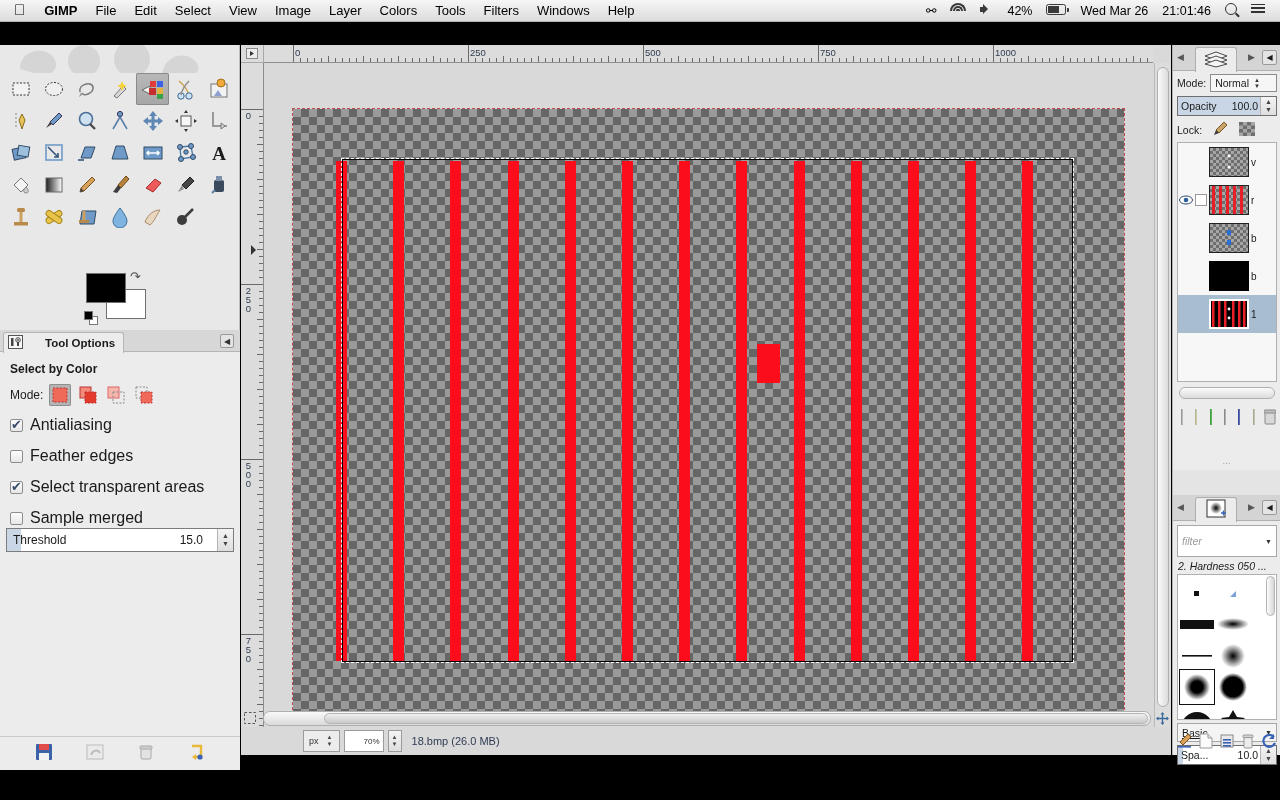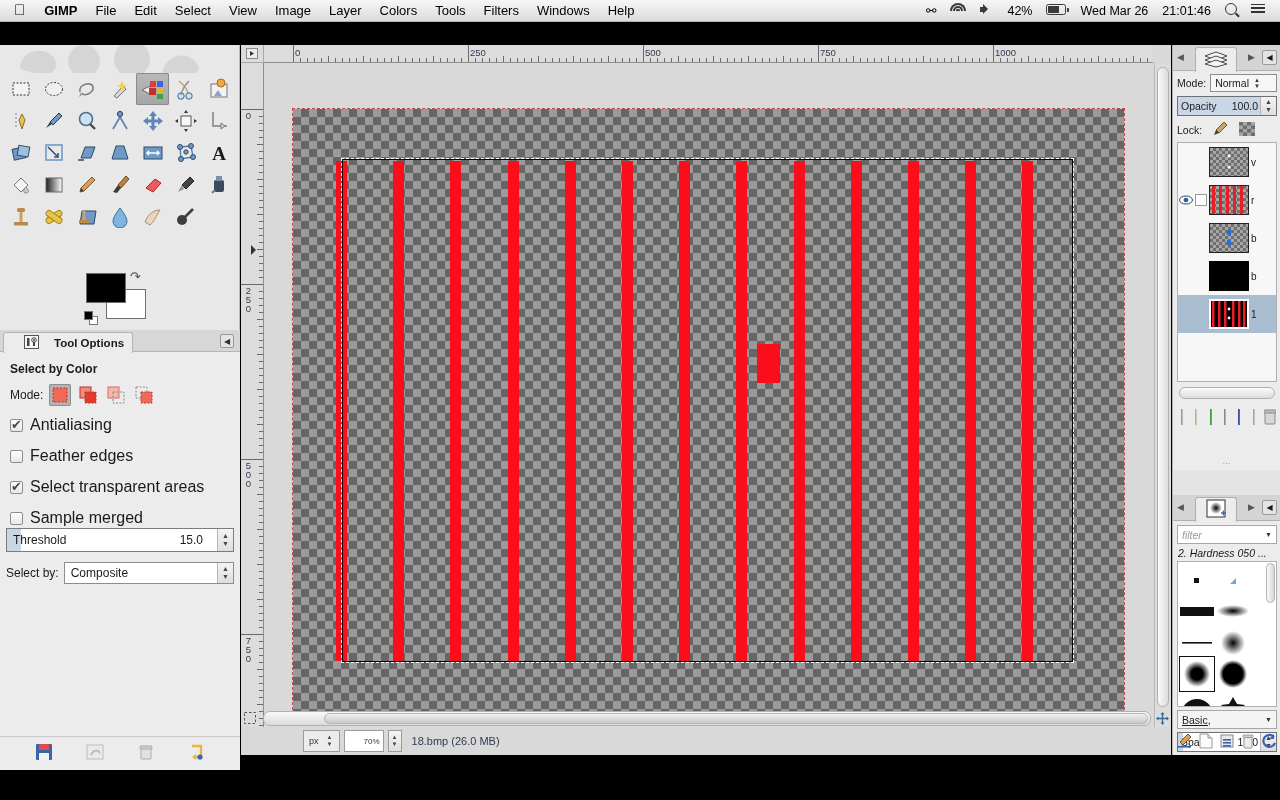--- a/index.html
+++ b/index.html
@@ -76,23 +76,23 @@
   #bgbox{ position:absolute; left:20px; top:16px; width:40px;height:30px; background:#fff; border:1px solid #6f6f6f;}
   #swaparrow{ position:absolute; left:44px; top:-4px; font-size:13px; color:#555;}
   #defcol{ position:absolute; left:-2px; top:38px; width:14px;height:14px;}
   #defcol b{ position:absolute; left:0;top:0;width:9px;height:9px;background:#000;border:1px solid #777;}
   #defcol u{ position:absolute; left:5px;top:5px;width:9px;height:9px;background:#fff;border:1px solid #777;}
 
   
   #toolopt{ position:absolute; left:0; top:285px; width:240px; height:440px; background:#ececec;}
   #to-tabrow{ position:absolute; left:0; top:0; width:240px; height:22px;
      background:#d7d7d7; border-bottom:1px solid #b5b5b5;}
-  #to-tab{ position:absolute; left:3px; top:2px; height:21px; padding:0 8px 0 20px;
+  #to-tab{ position:absolute; left:3px; top:2px; height:21px; padding:0 8px 0 4px;
      background:#ececec; border:1px solid #b5b5b5; border-bottom:none;
-     border-radius:3px 3px 0 0; display:flex;align-items:center; gap:15px; font-size:11.5px; font-weight:bold;}
+     border-radius:3px 3px 0 0; display:flex;align-items:center; gap:22px; font-size:11.5px; font-weight:bold;}
   #to-collapse{ position:absolute; right:6px; top:4px; width:14px;height:14px;
      border:1px solid #9a9a9a; border-radius:2px; background:#e4e4e4;
      display:flex;align-items:center;justify-content:center; font-size:8px; color:#333;}
   #to-body{ position:absolute; left:0; top:22px; width:240px; bottom:0; padding:8px 8px 14px 8px;}
   #to-title{ font-weight:bold; font-size:12px; margin:2px 0 8px 2px;}
   .modrow{ display:flex; align-items:center; gap:6px; margin:0 0 10px 2px;}
   .modrow .lab{ font-size:12px;}
   .modebtn{ width:22px;height:22px; border-radius:2px; display:flex;align-items:center;justify-content:center;}
   .modebtn.on{ background:#b4b4b4; box-shadow:inset 0 0 0 1px #8f8f8f;}
   .chkrow{ display:flex; align-items:center; gap:7px; margin:0 0 13px 2px;}
@@ -199,21 +199,21 @@
      background-size:6px 6px; background-position:0 0,3px 3px; background-color:#a6a6a6;}
   #ll-scroll{ position:absolute; left:6px; top:342px; width:96px; height:12px; border-radius:6px;
      background:linear-gradient(to bottom,#fafafa,#dcdcdc); border:1px solid #b0b0b0;}
   #ld-btns{ position:absolute; left:2px; top:360px; width:104px; height:26px;
      display:flex; align-items:center; justify-content:space-around;}
   #gripper{ position:absolute; left:0; top:414px; width:108px; height:9px; display:flex;
      align-items:center; justify-content:center; color:#9a9a9a; font-size:8px; letter-spacing:1px;}
 
   #brushdock{ position:absolute; left:0; top:450px; width:108px; height:260px; background:#ececec;}
   #bd-body{ position:absolute; left:0; top:26px; width:108px; bottom:0; padding:4px;}
-  #filterbox{ height:19px; border:1px solid #a7a7a7; background:#fff; display:flex;align-items:center;
+  #filterbox{ height:32px; border:1px solid #a7a7a7; background:#fff; display:flex;align-items:center;
      padding:0 4px; font-size:10.5px; color:#9a9a9a; font-style:italic; position:relative;}
   #brushname{ font-size:10.5px; font-style:italic; margin:3px 0 2px 1px; white-space:nowrap; overflow:hidden;}
   #brushgrid{ position:relative; height:146px; background:#fff; border:1px solid #b0b0b0; overflow:hidden;}
   #brushgrid .cell{ position:absolute; width:36px;height:36px; display:flex;align-items:center;justify-content:center;}
   #brushgrid .cell.sel{ box-shadow:inset 0 0 0 1px #111;}
   #bg-scroll{ position:absolute; right:1px; top:1px; width:9px; height:40px; border-radius:5px;
      background:linear-gradient(to right,#fbfbfb,#d6d6d6); border:1px solid #b4b4b4;}
   #brushcombo{ margin-top:3px; height:19px; border:1px solid #a7a7a7; background:#f4f4f4;
      display:flex;align-items:center; padding:0 4px; font-size:10.5px; position:relative;text-decoration:underline;}
   #spacing{ margin-top:3px; height:20px; border:1px solid #6f6f6f; background:#fff;
@@ -586,30 +586,20 @@
         <div id="thresh">
           <span class="fill"></span>
           <span class="nm">Threshold</span>
           <span class="vl">15.0</span>
           <span class="spin">
               <span>▲</span>
               <span>▼</span>
             </span>
         </div>
 
-        <div id="selby">
-          <span class="lab">Select by:</span>
-          <span class="combo">
-            <span>Composite</span>
-            <span class="spin">
-                <span>▲</span>
-                <span>▼</span>
-              </span>
-          </span>
-        </div>
       </div>
 
       <div id="tb-bottom">
         <span>
           <svg width="18" height="18">
               <rect x="1" y="1" width="16" height="16" rx="1" fill="#3c63a8"></rect>
               <rect x="4" y="1" width="10" height="6" fill="#e24b4b"></rect>
               <rect x="4" y="10" width="10" height="7" fill="#f2f2f2"></rect>
             </svg></span>
         <span>

